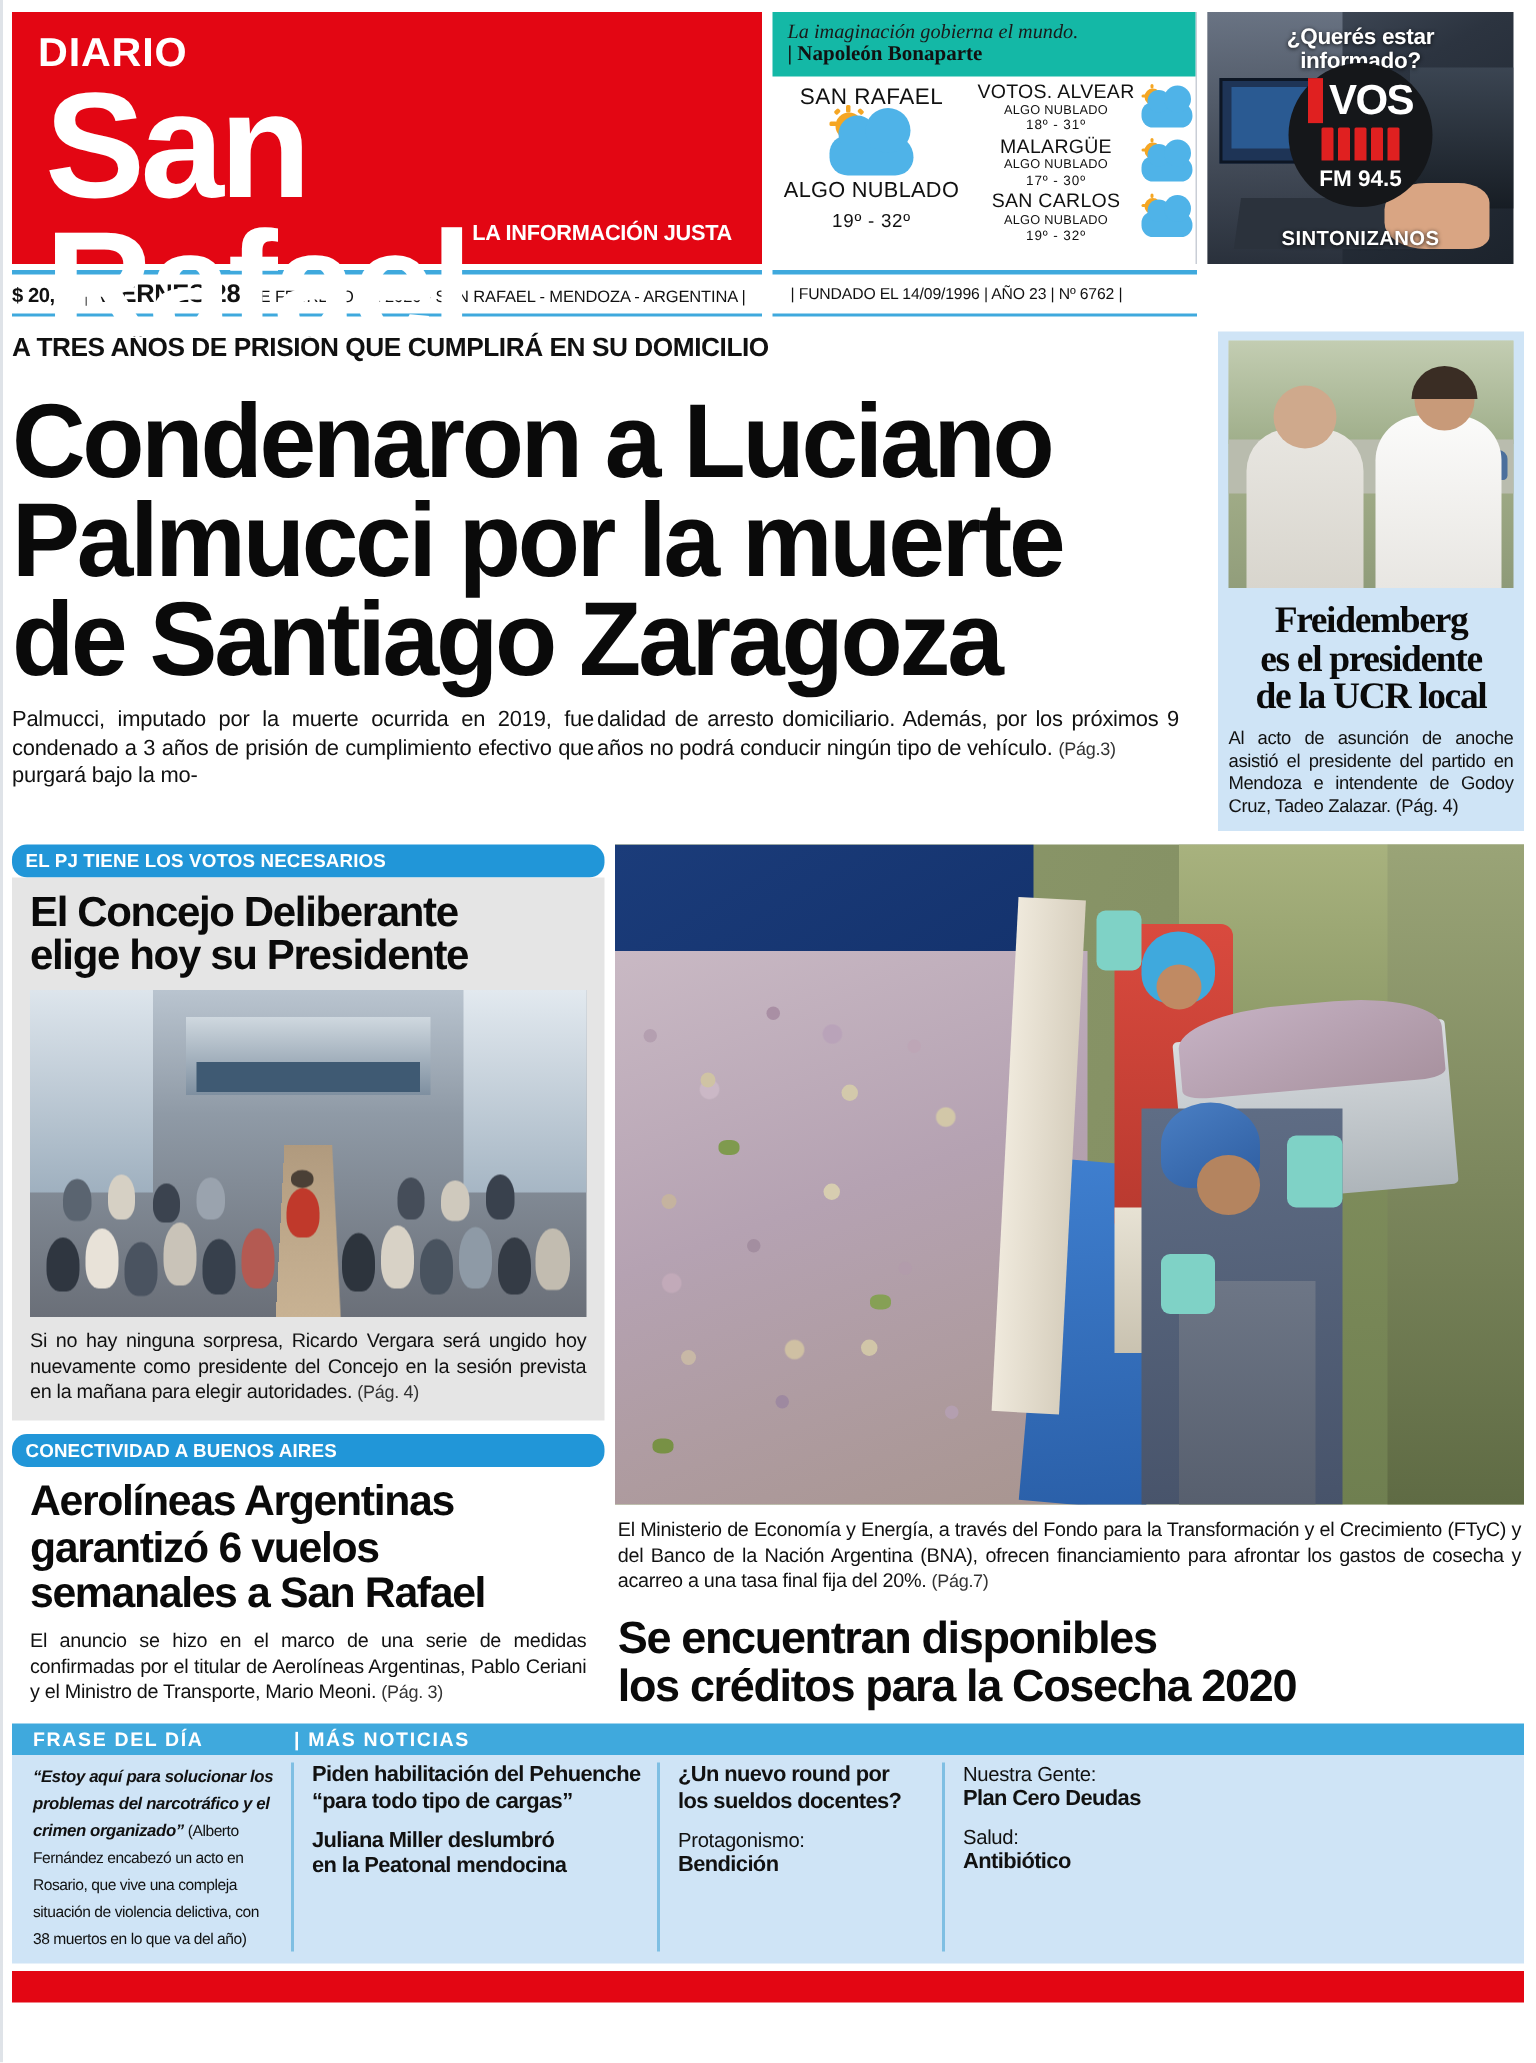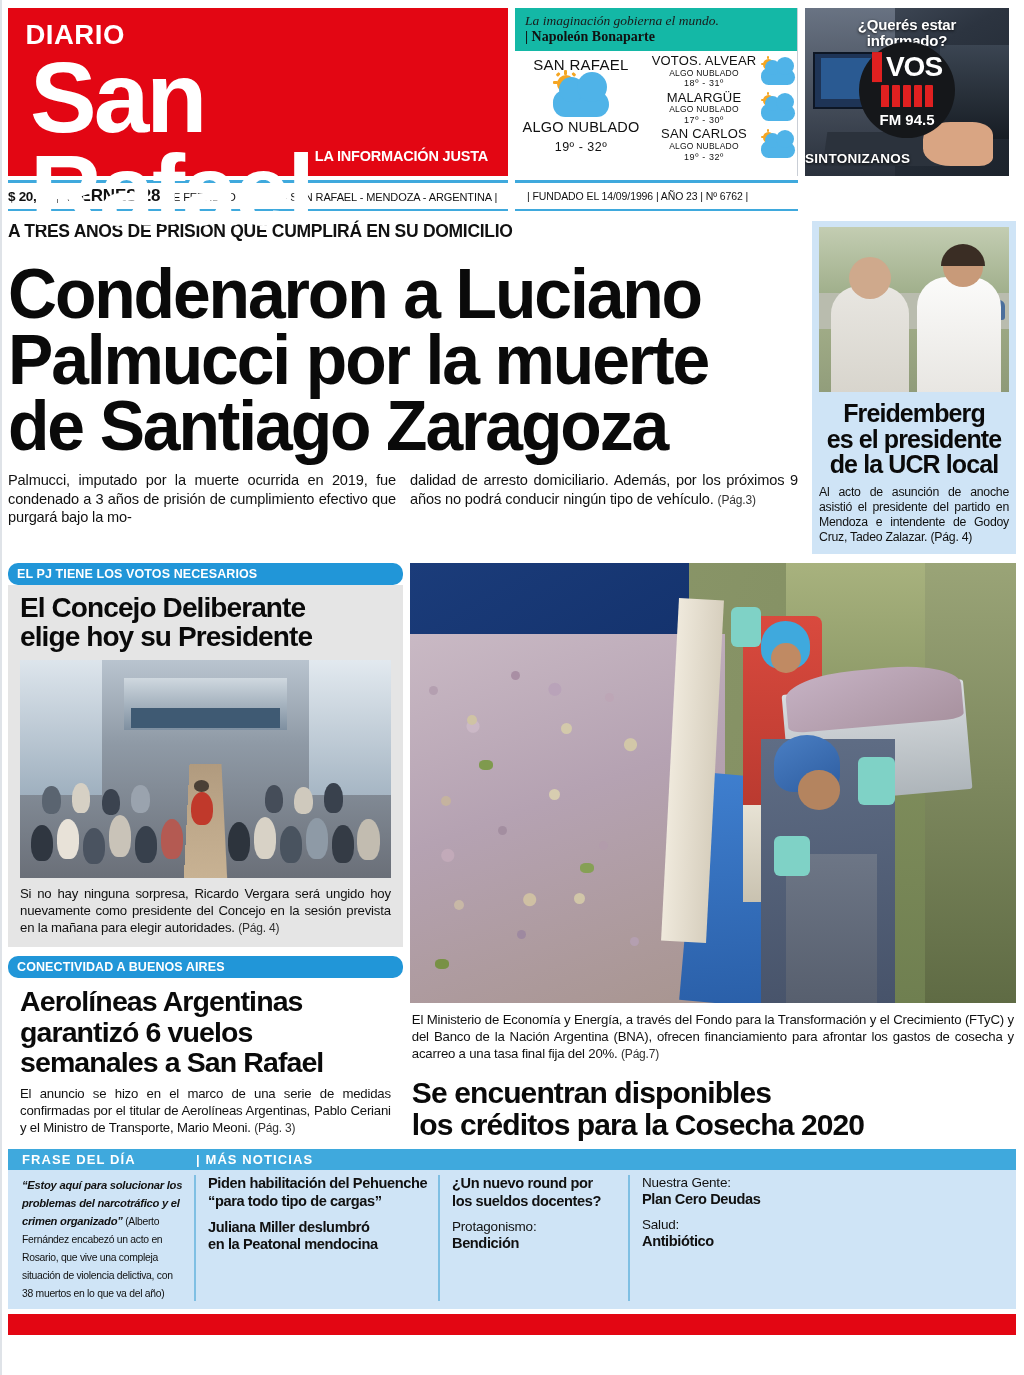--- a/index.html
+++ b/index.html
@@ -111,21 +111,21 @@
     background: #15171a; display:flex; flex-direction:column;
     align-items:center; justify-content:center;
   }
   .vos-top { display:flex; align-items:center; gap:4px; }
   .vos-bar-l { width:10px; height:30px; background:#e02020; }
   .vos-word { color:#fff; font-weight:900; font-size:28px; letter-spacing:-1px; line-height:1;}
   .vos-eq { display:flex; gap:3px; margin-top:3px;}
   .vos-eq i { display:block; width:8px; background:#e02020; border-radius:1px 1px 0 0;}
   .vos-fm { color:#fff; font-weight:800; font-size:15px; margin-top:4px; letter-spacing:0px;}
   .radio-sint {
-    position:absolute; bottom:10px; left:0; right:0; text-align:left;
+    position:absolute; bottom:10px; left:0; right:0; text-align:center;
     color:#fff; font-weight:800; font-size:13.5px; letter-spacing:0.3px;
     text-shadow:0 1px 3px rgba(0,0,0,.9);
   }
 
   
   .datebar { display:flex; align-items:center; padding: 3px 8px 0 8px; height: 24px;}
   .date-left { width: 507px; font-size: 11.5px; color:#111; display:flex; align-items:baseline; gap:5px; white-space:nowrap;}
   .price { font-weight:800; font-size: 13.5px; letter-spacing:-0.3px;}
   .sep { color:#666; }
   .dow { font-weight:800; font-size:17px; letter-spacing:-0.2px;}
@@ -145,21 +145,21 @@
     font-size: 17.5px; font-weight: 800; color:#111; letter-spacing:-0.3px;
     margin-bottom: 20px;
   }
   .headline-main {
     font-weight: 900; font-size: 70px; line-height: 0.94;
     letter-spacing: -2.2px; color:#0a0a0a;
     font-family: "Liberation Sans", sans-serif;
     transform: scaleX(0.97); transform-origin: left top;
   }
   .lead-cols {
-    display: flex; gap: 14px; margin-top: 12px;
+    display: flex; gap: 2px; margin-top: 12px;
   }
   .lead-col { width: 388px; font-size: 14.6px; line-height: 1.27; color:#111;
     text-align: justify; letter-spacing:-0.15px;}
   .pag { font-size: 12px; color:#333; }
 
   
   .side-card {
     background: #cfe4f6; padding: 6px 7px 9px 7px;
   }
   .side-photo {
@@ -179,21 +179,21 @@
     border-radius:50%; background:#cfa98c;}
   .sp-m2 { position:absolute; right:8px; bottom:0; width:84px; height:70%;
     background: linear-gradient(180deg,#fbfbfa 0%, #e8e6e2 100%);
     border-radius: 30px 30px 0 0; }
   .sp-m2h { position:absolute; right:26px; top:12%; width:40px; height:40px;
     border-radius:50%; background:#c89a79;}
   .sp-m2hair{ position:absolute; right:24px; top:10%; width:44px; height:22px;
     border-radius:22px 22px 0 0; background:#3a2d24;}
   .side-title {
     font-weight: 900; font-size: 25px; line-height: 1.02;
-    letter-spacing: -0.9px; color:#0a0a0a; text-align:center; margin-top: 9px;
+    letter-spacing: -0.9px; color:#0a0a0a; text-align:center; margin-top: 9px; font-family: Liberation Serif, serif;
   }
   .side-lead {
     font-size: 12.3px; line-height: 1.24; color:#111; margin-top: 7px;
     text-align: justify; letter-spacing:-0.25px;
   }
 
   
   .lower-wrap { display:flex; padding: 0 8px; gap: 7px; margin-top: 9px;}
   .lower-left { width: 398px; }
   .lower-right { width: 611px; }

